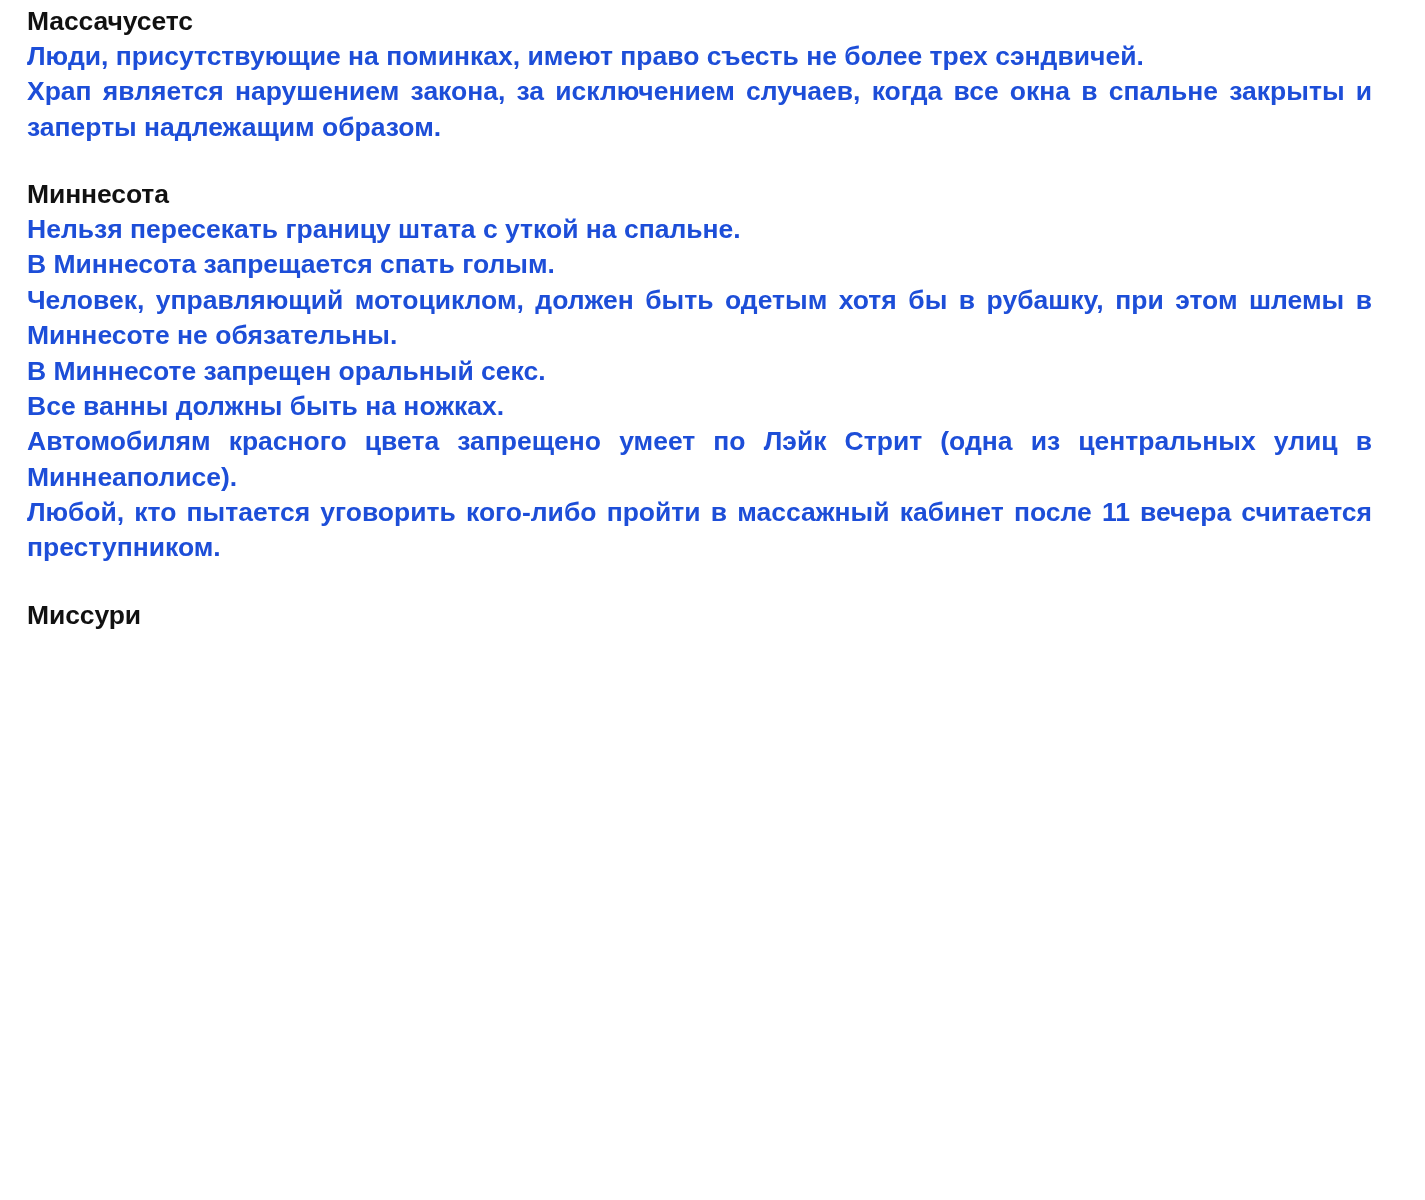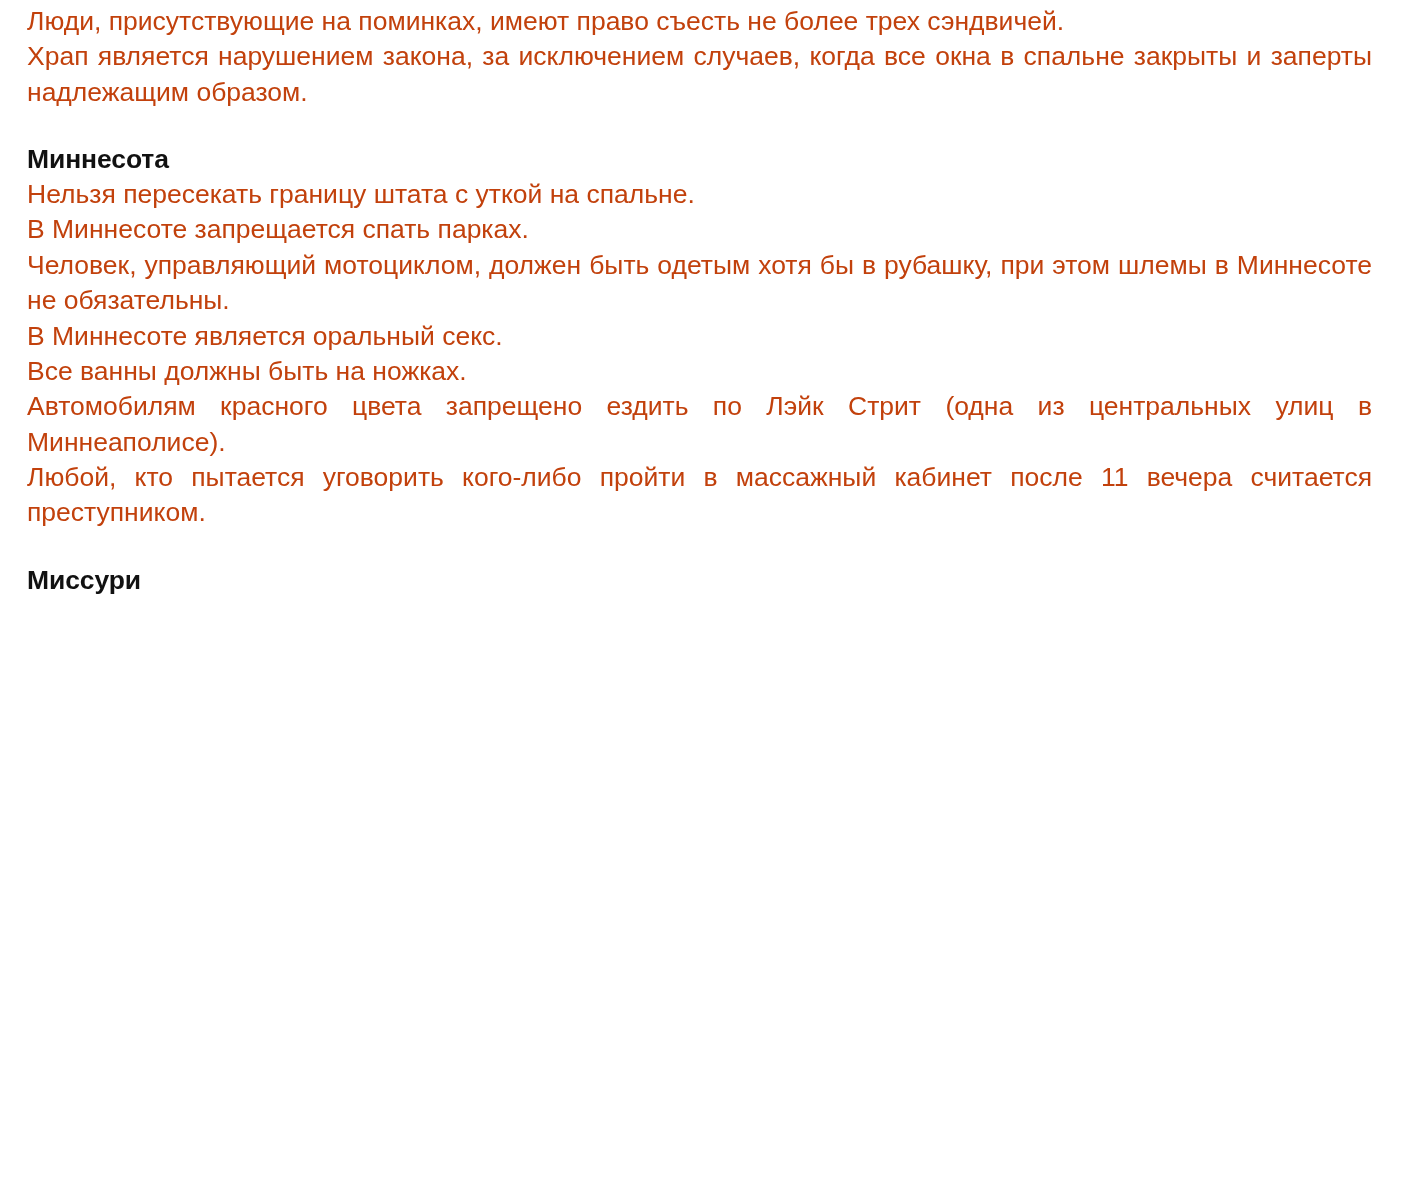--- a/index.html
+++ b/index.html
@@ -33,27 +33,27 @@
     font-weight: bold;
     line-height: 1.32;
     letter-spacing: -0.1px;
     margin: 0;
     padding: 0;
     color: #111111;
     white-space: nowrap;
   }
   .law {
     font-size: 26.5px;
-    font-weight: normal;
+    font-weight: bold;
     line-height: 1.335;
     text-align: justify;
     text-justify: inter-word;
     margin: 0;
     padding: 0;
-    color: #c2410c;
+    color: #1d4ed8;
     -webkit-hyphens: none;
     hyphens: none;
   }
   
   .law.tight {
     margin-top: 0;
   }
   
   .law.spaced {
   }
@@ -61,30 +61,31 @@
   .state-block + .state-block > .state-heading {
     margin-top: 32px;
   }
 </style>
 </head>
 <body>
 
 <div class="page">
   <div class="doc-body" id="doc-body">
       <div class="state-block">
+        <h2 class="state-heading">Массачусетс</h2>
         <p class="law tight">Люди, присутствующие на поминках, имеют право съесть не более трех сэндвичей.</p>
         <p class="law spaced">Храп является нарушением закона, за исключением случаев, когда все окна в спальне закрыты и заперты надлежащим образом.</p>
       </div>
       <div class="state-block">
         <h2 class="state-heading">Миннесота</h2>
         <p class="law tight">Нельзя пересекать границу штата с уткой на спальне.</p>
-        <p class="law spaced">В Миннесоте запрещается спать парках.</p>
+        <p class="law spaced">В Миннесота запрещается спать голым.</p>
         <p class="law spaced">Человек, управляющий мотоциклом, должен быть одетым хотя бы в рубашку, при этом шлемы в Миннесоте не обязательны.</p>
-        <p class="law spaced">В Миннесоте является оральный секс.</p>
+        <p class="law spaced">В Миннесоте запрещен оральный секс.</p>
         <p class="law spaced">Все ванны должны быть на ножках.</p>
-        <p class="law spaced">Автомобилям красного цвета запрещено ездить по Лэйк Стрит (одна из центральных улиц в Миннеаполисе).</p>
+        <p class="law spaced">Автомобилям красного цвета запрещено умеет по Лэйк Стрит (одна из центральных улиц в Миннеаполисе).</p>
         <p class="law spaced">Любой, кто пытается уговорить кого-либо пройти в массажный кабинет после 11 вечера считается преступником.</p>
       </div>
       <div class="state-block">
         <h2 class="state-heading">Миссури</h2>
       </div>
     </div>
 </div>
 
 </body></html>

